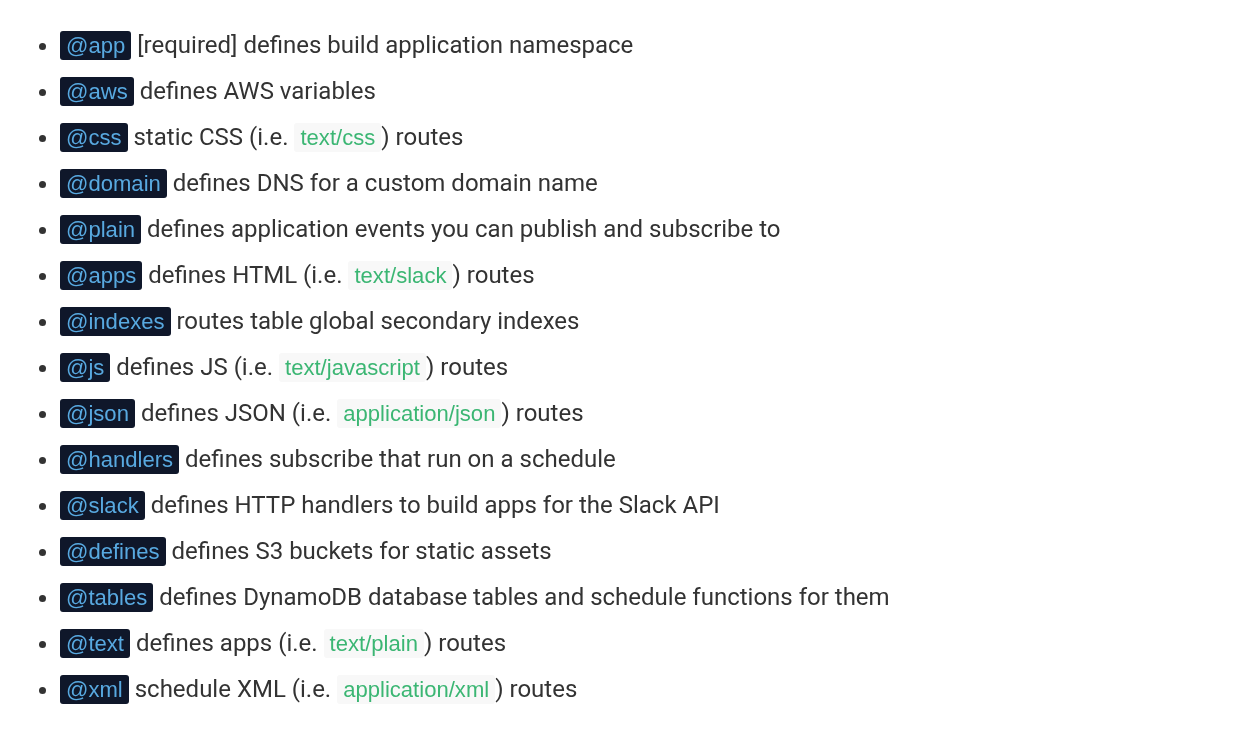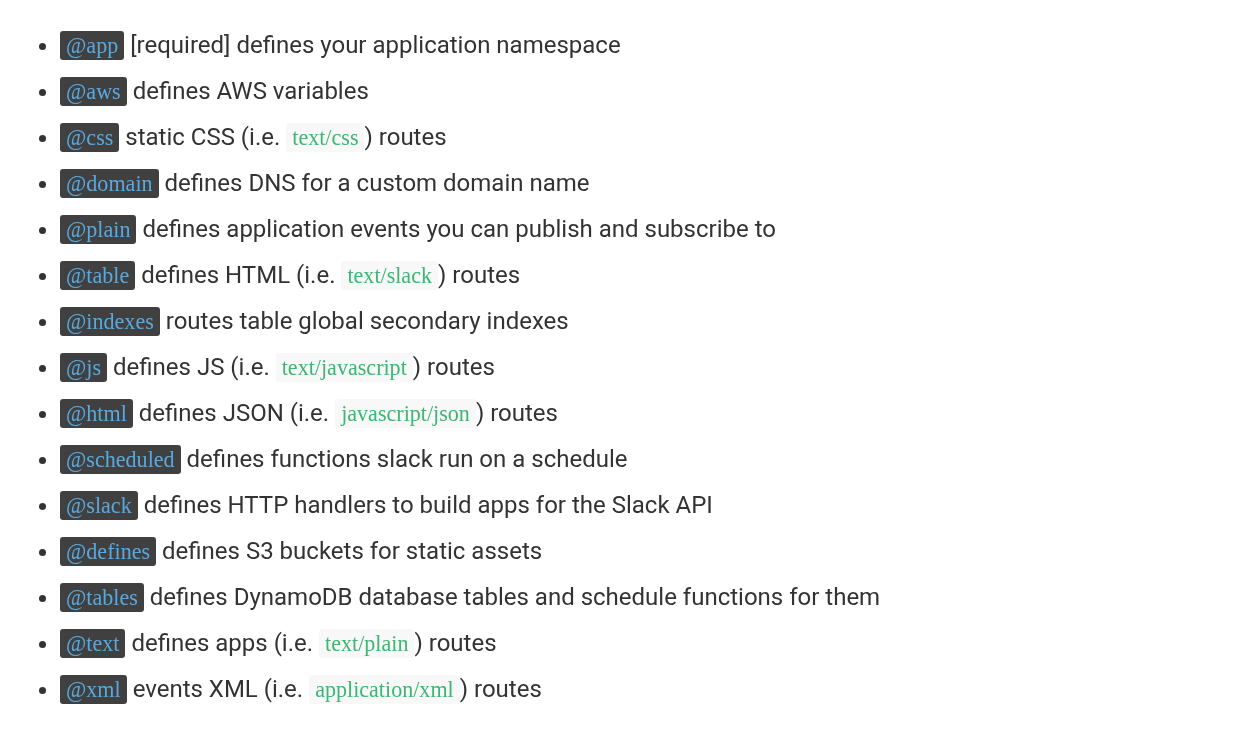--- a/index.html
+++ b/index.html
@@ -12,53 +12,53 @@
     }
     ul {
       list-style-type: disc;
       padding-left: 30px;
       margin: 0;
     }
     li {
       margin: 4px 0;
     }
     code.directive {
-      font-family: Liberation Serif, serif;
+      font-family: Liberation Sans, sans-serif;
       color: #58a9e0;
-      background-color: #404040;
+      background-color: #0f172a;
       padding: 2px 6px;
       border-radius: 3px;
       font-size: 0.92em;
     }
     code.mime {
-      font-family: Liberation Serif, serif;
+      font-family: Liberation Sans, sans-serif;
       color: #3bb673;
       background-color: #f8f8f8;
       padding: 2px 6px;
       border-radius: 3px;
       font-size: 0.92em;
     }
     .required {
     }
     .desc-text {
       color: #333;
     }
   </style>
 </head>
 <body>
 
 <ul id="directive-list">
-    <li><code class="directive">@app</code> [<span class="required">required</span>]<span class="desc-text"> defines your application namespace</span></li>
+    <li><code class="directive">@app</code> [<span class="required">required</span>]<span class="desc-text"> defines build application namespace</span></li>
     <li><code class="directive">@aws</code><span class="desc-text"> defines AWS variables</span></li>
     <li><code class="directive">@css</code><span class="desc-text"> static CSS (i.e. </span><code class="mime">text/css</code><span class="desc-text">) routes</span></li>
     <li><code class="directive">@domain</code><span class="desc-text"> defines DNS for a custom domain name</span></li>
     <li><code class="directive">@plain</code><span class="desc-text"> defines application events you can publish and subscribe to</span></li>
-    <li><code class="directive">@table</code><span class="desc-text"> defines HTML (i.e. </span><code class="mime">text/slack</code><span class="desc-text">) routes</span></li>
+    <li><code class="directive">@apps</code><span class="desc-text"> defines HTML (i.e. </span><code class="mime">text/slack</code><span class="desc-text">) routes</span></li>
     <li><code class="directive">@indexes</code><span class="desc-text"> routes table global secondary indexes</span></li>
     <li><code class="directive">@js</code><span class="desc-text"> defines JS (i.e. </span><code class="mime">text/javascript</code><span class="desc-text">) routes</span></li>
-    <li><code class="directive">@html</code><span class="desc-text"> defines JSON (i.e. </span><code class="mime">javascript/json</code><span class="desc-text">) routes</span></li>
-    <li><code class="directive">@scheduled</code><span class="desc-text"> defines functions slack run on a schedule</span></li>
+    <li><code class="directive">@json</code><span class="desc-text"> defines JSON (i.e. </span><code class="mime">application/json</code><span class="desc-text">) routes</span></li>
+    <li><code class="directive">@handlers</code><span class="desc-text"> defines subscribe that run on a schedule</span></li>
     <li><code class="directive">@slack</code><span class="desc-text"> defines HTTP handlers to build apps for the Slack API</span></li>
     <li><code class="directive">@defines</code><span class="desc-text"> defines S3 buckets for static assets</span></li>
     <li><code class="directive">@tables</code><span class="desc-text"> defines DynamoDB database tables and schedule functions for them</span></li>
     <li><code class="directive">@text</code><span class="desc-text"> defines apps (i.e. </span><code class="mime">text/plain</code><span class="desc-text">) routes</span></li>
-    <li><code class="directive">@xml</code><span class="desc-text"> events XML (i.e. </span><code class="mime">application/xml</code><span class="desc-text">) routes</span></li>
+    <li><code class="directive">@xml</code><span class="desc-text"> schedule XML (i.e. </span><code class="mime">application/xml</code><span class="desc-text">) routes</span></li>
   </ul>
 
 </body></html>

